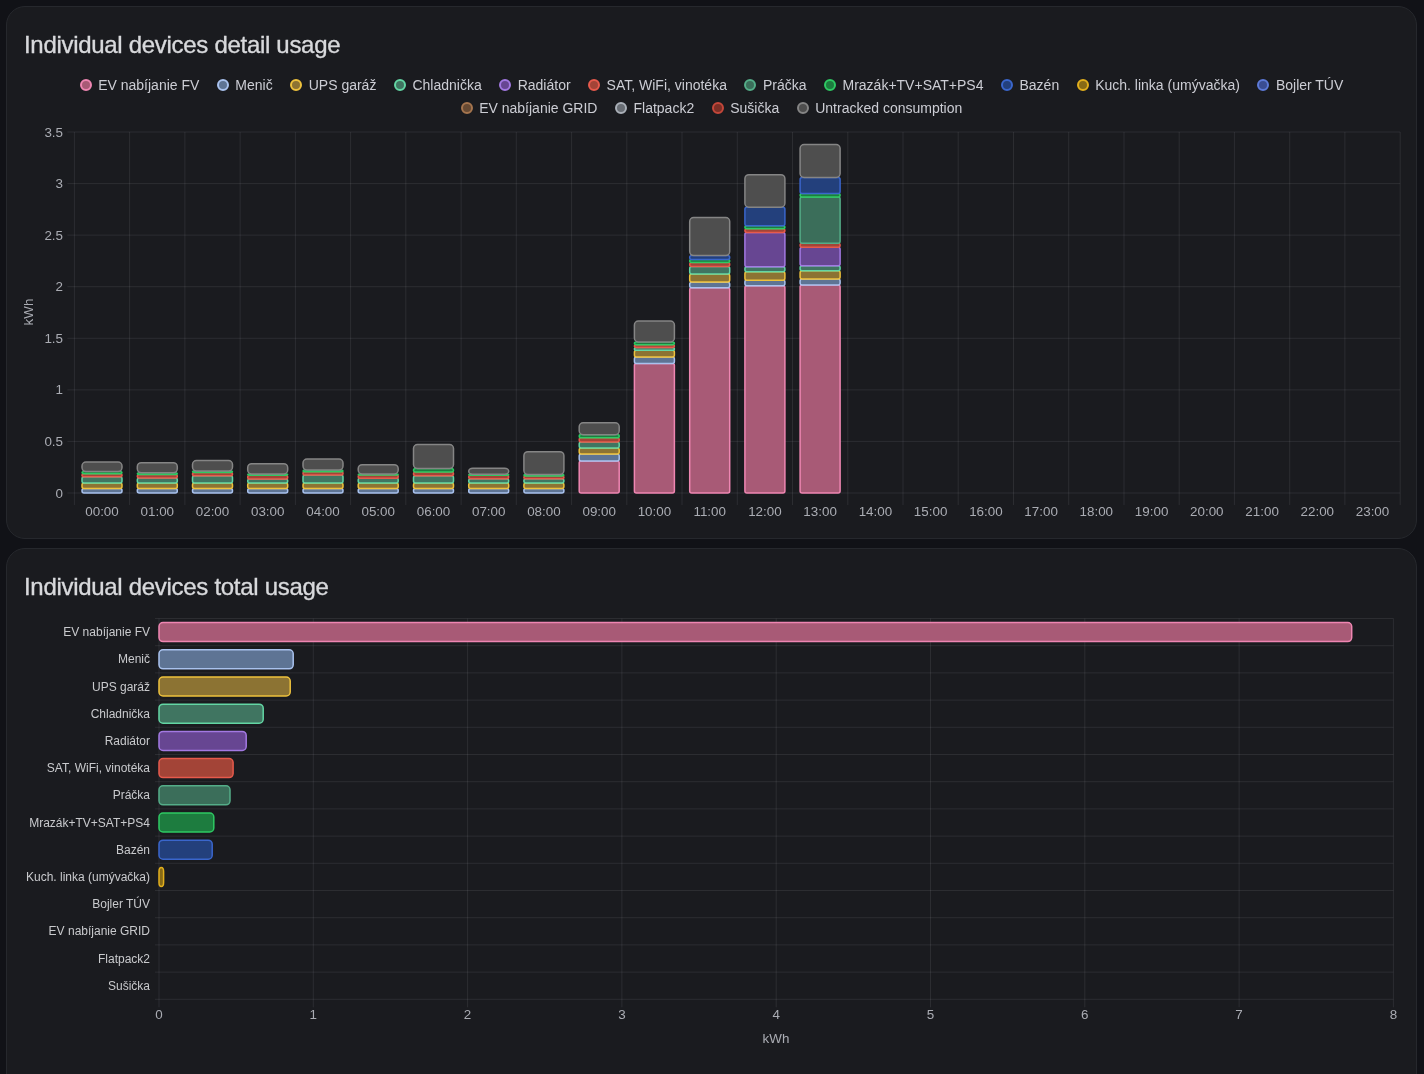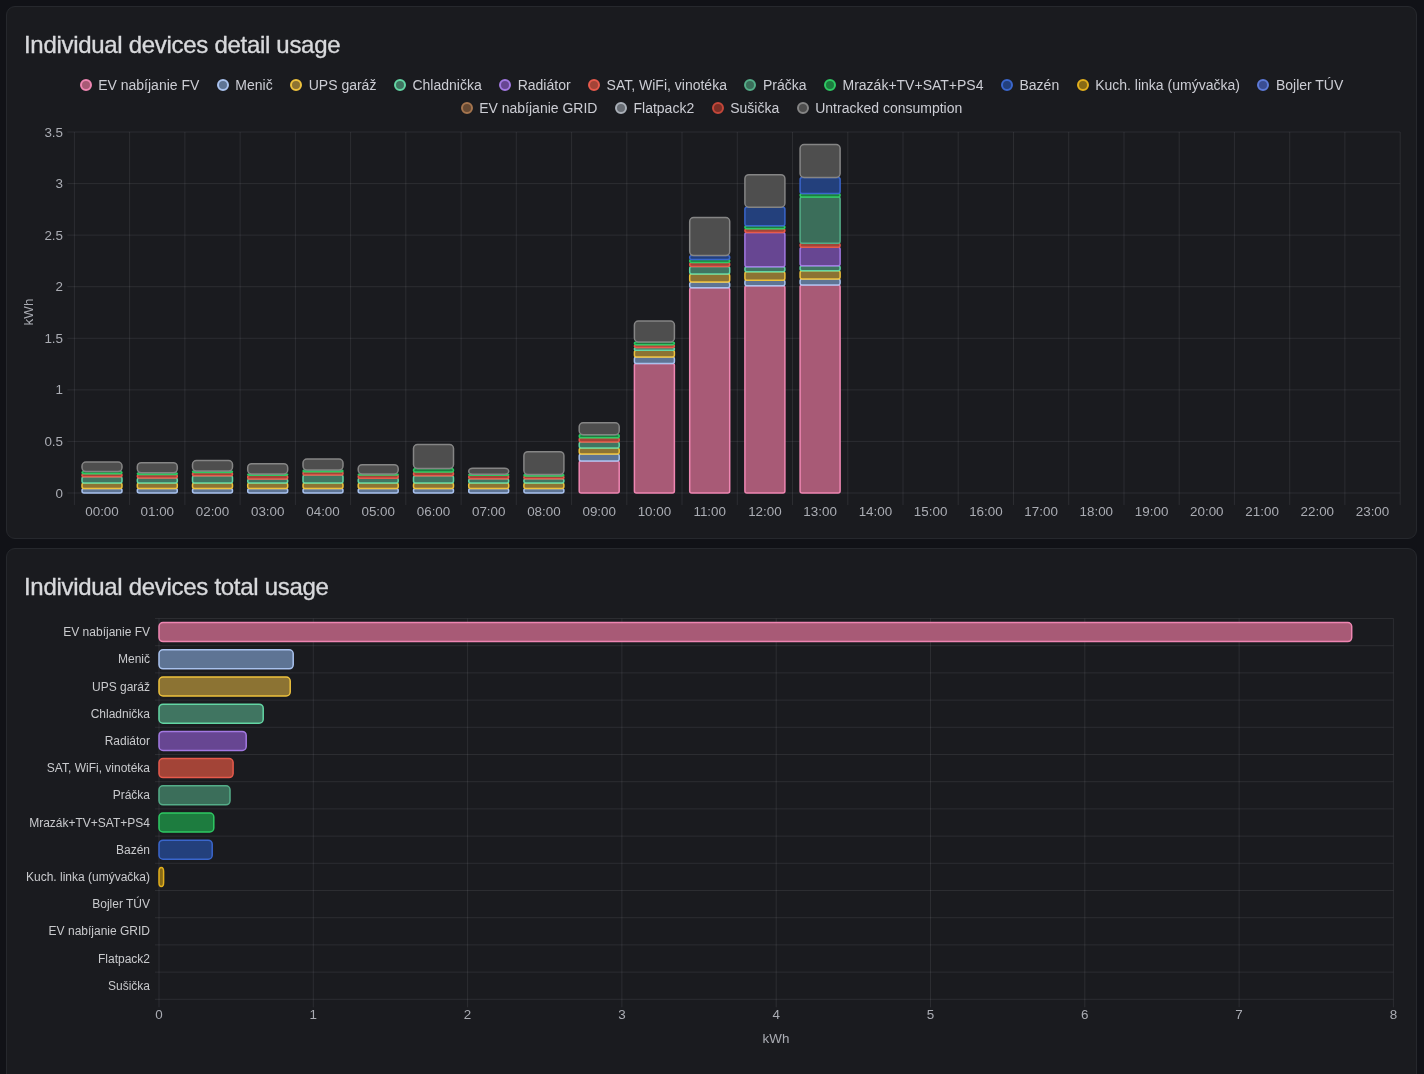--- a/index.html
+++ b/index.html
@@ -1,17 +1,17 @@
 <!DOCTYPE html>
 <html><head><meta charset="utf-8"><title>Dashboard</title>
 <style>
 html,body{margin:0;padding:0;background:#111217;width:1424px;height:1074px;overflow:hidden}
 *{box-sizing:border-box}
 body{font-family:"Liberation Sans",sans-serif;position:relative}
-.panel{position:absolute;background:#1a1b1f;border:1px solid #26282d;border-radius:9px}
+.panel{position:absolute;background:#1a1b1f;border:1px solid #26282d;border-radius:19px}
 .title{position:absolute;left:17px;top:26px;font-size:24px;line-height:24px;font-weight:400;color:#d8d9dc;letter-spacing:-0.3px;-webkit-text-stroke:0.35px #d8d9dc}
 .lrow{position:absolute;left:0;width:100%;display:flex;justify-content:center;gap:17.5px;align-items:center;height:23px}
 .li{display:inline-flex;align-items:center;font-size:14px;color:#cccdd4;white-space:nowrap}
 .dot{width:12px;height:12px;border-radius:50%;border:2px solid;margin-right:6.5px;flex:none}
 .tick{font-size:13.4px;fill:#aaacb3;font-family:"Liberation Sans",sans-serif}
 .dev{font-size:12px;fill:#c9cacd;font-family:"Liberation Sans",sans-serif}
 </style></head>
 <body>
 <div class="panel" style="left:6px;top:6px;width:1411px;height:533px">
   <div class="title">Individual devices detail usage</div>

